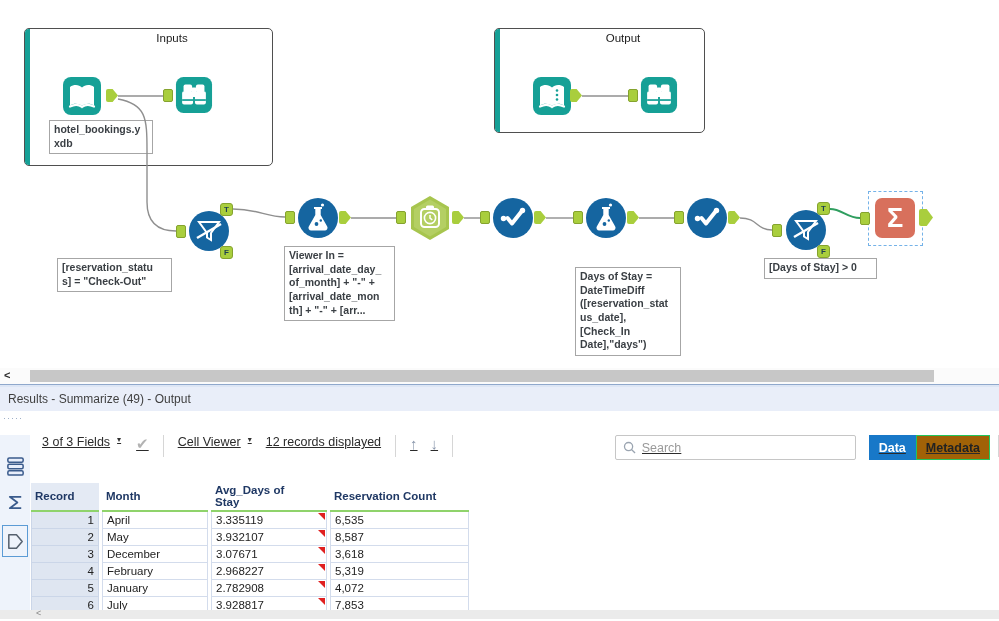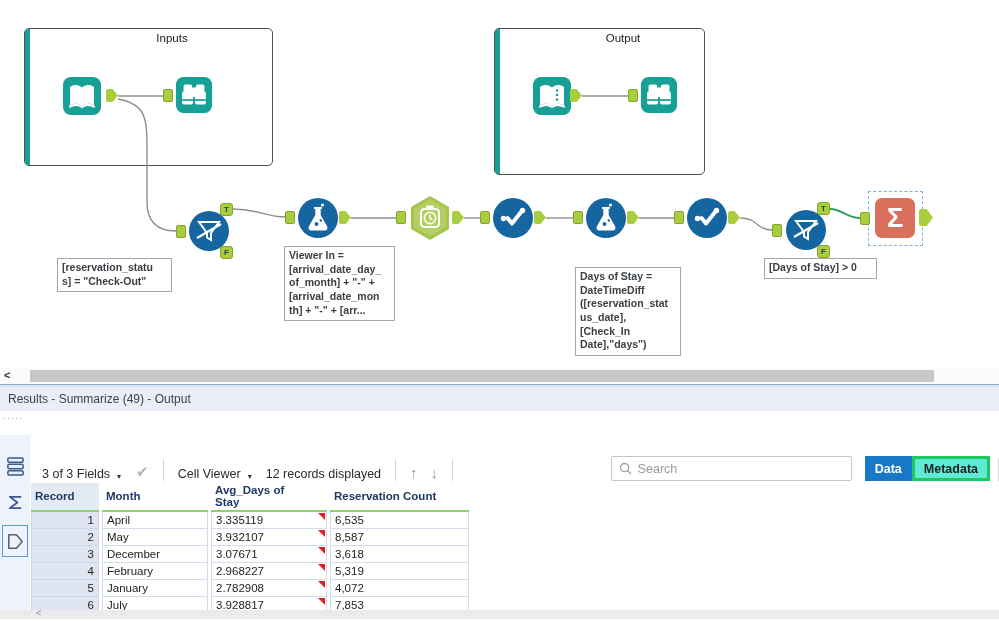--- a/index.html
+++ b/index.html
@@ -41,33 +41,33 @@
   .results-main { position: relative; height: 208px; }
   .gapband { height: 24px; background: #fff; }
   .body2 { position: relative; height: 184px; }
 
   .left-strip { position: absolute; left: 0; top: 0; width: 30px; height: 184px; background: #eef3fb; }
   .drag-dots { position: absolute; left: 3px; top: -22px; font-size: 9px; letter-spacing: 1px; color: #93a5c0; }
   .strip-icon { position: absolute; left: 4px; width: 23px; height: 23px; display: flex; align-items: center; justify-content: center; }
   .strip-icon.sel { border: 1px solid #5b9bd5; background: #eef3fb; width: 26px; height: 32px; left: 2px; }
 
   .toolbar { position: absolute; left: 30px; top: 0; right: 0; height: 46px; background: #fff;
-             display: flex; align-items: flex-end; padding-left: 12px; font-size: 12.5px; color: #2b2b2b; }
+             display: flex; align-items: flex-start; padding-left: 12px; font-size: 12.5px; color: #2b2b2b; text-decoration: underline; }
   .caret { font-size: 8px; color: #333; margin-left: 7px; }
   .tb-check { color: #b3b3b3; font-size: 15px; margin-left: 15px; }
   .tb-div { width: 1px; height: 22px; background: #d6d6d6; margin: 0 14px; }
   .tb-arrow { font-size: 15px; color: #8b98ad; }
   .tb-arrow + .tb-arrow { margin-left: 13px; }
   .searchbox { margin-left: auto; width: 241px; height: 25px; border: 1px solid #c6c6c6; border-radius: 2px; background: #fff;
                display: flex; align-items: center; padding: 0 7px; gap: 6px; }
   .searchbox input { border: none; outline: none; flex: 1; font-size: 12.5px; font-family: "Liberation Sans", sans-serif; color: #333; background: transparent; }
   .searchbox input::placeholder { color: #9a9a9a; }
   .btn { height: 25px; padding: 0 9px; font-size: 12.5px; font-weight: bold; display: flex; align-items: center; margin-left: 0; }
   .btn-data { background: #1878c8; color: #fff; border: 1px solid #1878c8; margin-left: 13px; }
-  .btn-meta { background: #5eead4; color: #222; border: 3px solid #22c55e; }
+  .btn-meta { background: #a16207; color: #222; border: 1px solid #22c55e; }
   .tb-div2 { width: 1px; height: 22px; background: #d6d6d6; margin-left: 8px; }
 
   
   .grid { position: absolute; left: 28px; top: 48px; border-collapse: separate; border-spacing: 3px 0; }
   .grid th { font-size: 11.5px; font-weight: bold; color: #1f3864; text-align: left; padding: 1px 20px 2px 4px;
              border-bottom: 2px solid #8fd36b; background: #fff; height: 15px; }
   .grid th.rec { background: #e4eaf4; }
   .grid td { font-size: 11.5px; color: #222; background: #fff; padding: 1px 4px; height: 17px;
              border: 1px solid #d3dcec; border-top: none; }
   .grid td.rec { background: #dfe6f1; border-color: #cbd6e8; text-align: right; }
@@ -82,25 +82,27 @@
 <body>
 
 <div id="app">
 
   <div class="canvas">
 
     <div class="container" style="left:24px; top:28px; width:249px; height:138px;">
       <div class="accent"></div>
       <div class="c-title">Inputs</div>
     </div>
-    <div class="container" style="left:494px; top:28px; width:211px; height:147px;">
+    <div class="container" style="left:494px; top:28px; width:211px; height:105px;">
       <div class="accent"></div>
       <div class="c-title">Output</div>
     </div>
 
+    <div class="annotation" style="left:49px; top:120px; width:104px;">hotel_bookings.y
+xdb</div>
     <div class="annotation" style="left:57px; top:258px; width:115px;">[reservation_statu
 s] = "Check-Out"</div>
     <div class="annotation" style="left:284px; top:246px; width:111px;">Viewer In =
 [arrival_date_day_
 of_month] + "-" +
 [arrival_date_mon
 th] + "-" + [arr...</div>
     <div class="annotation" style="left:575px; top:246px; width:106px;margin-top:21px;">Days of Stay =
 DateTimeDiff
 ([reservation_stat

